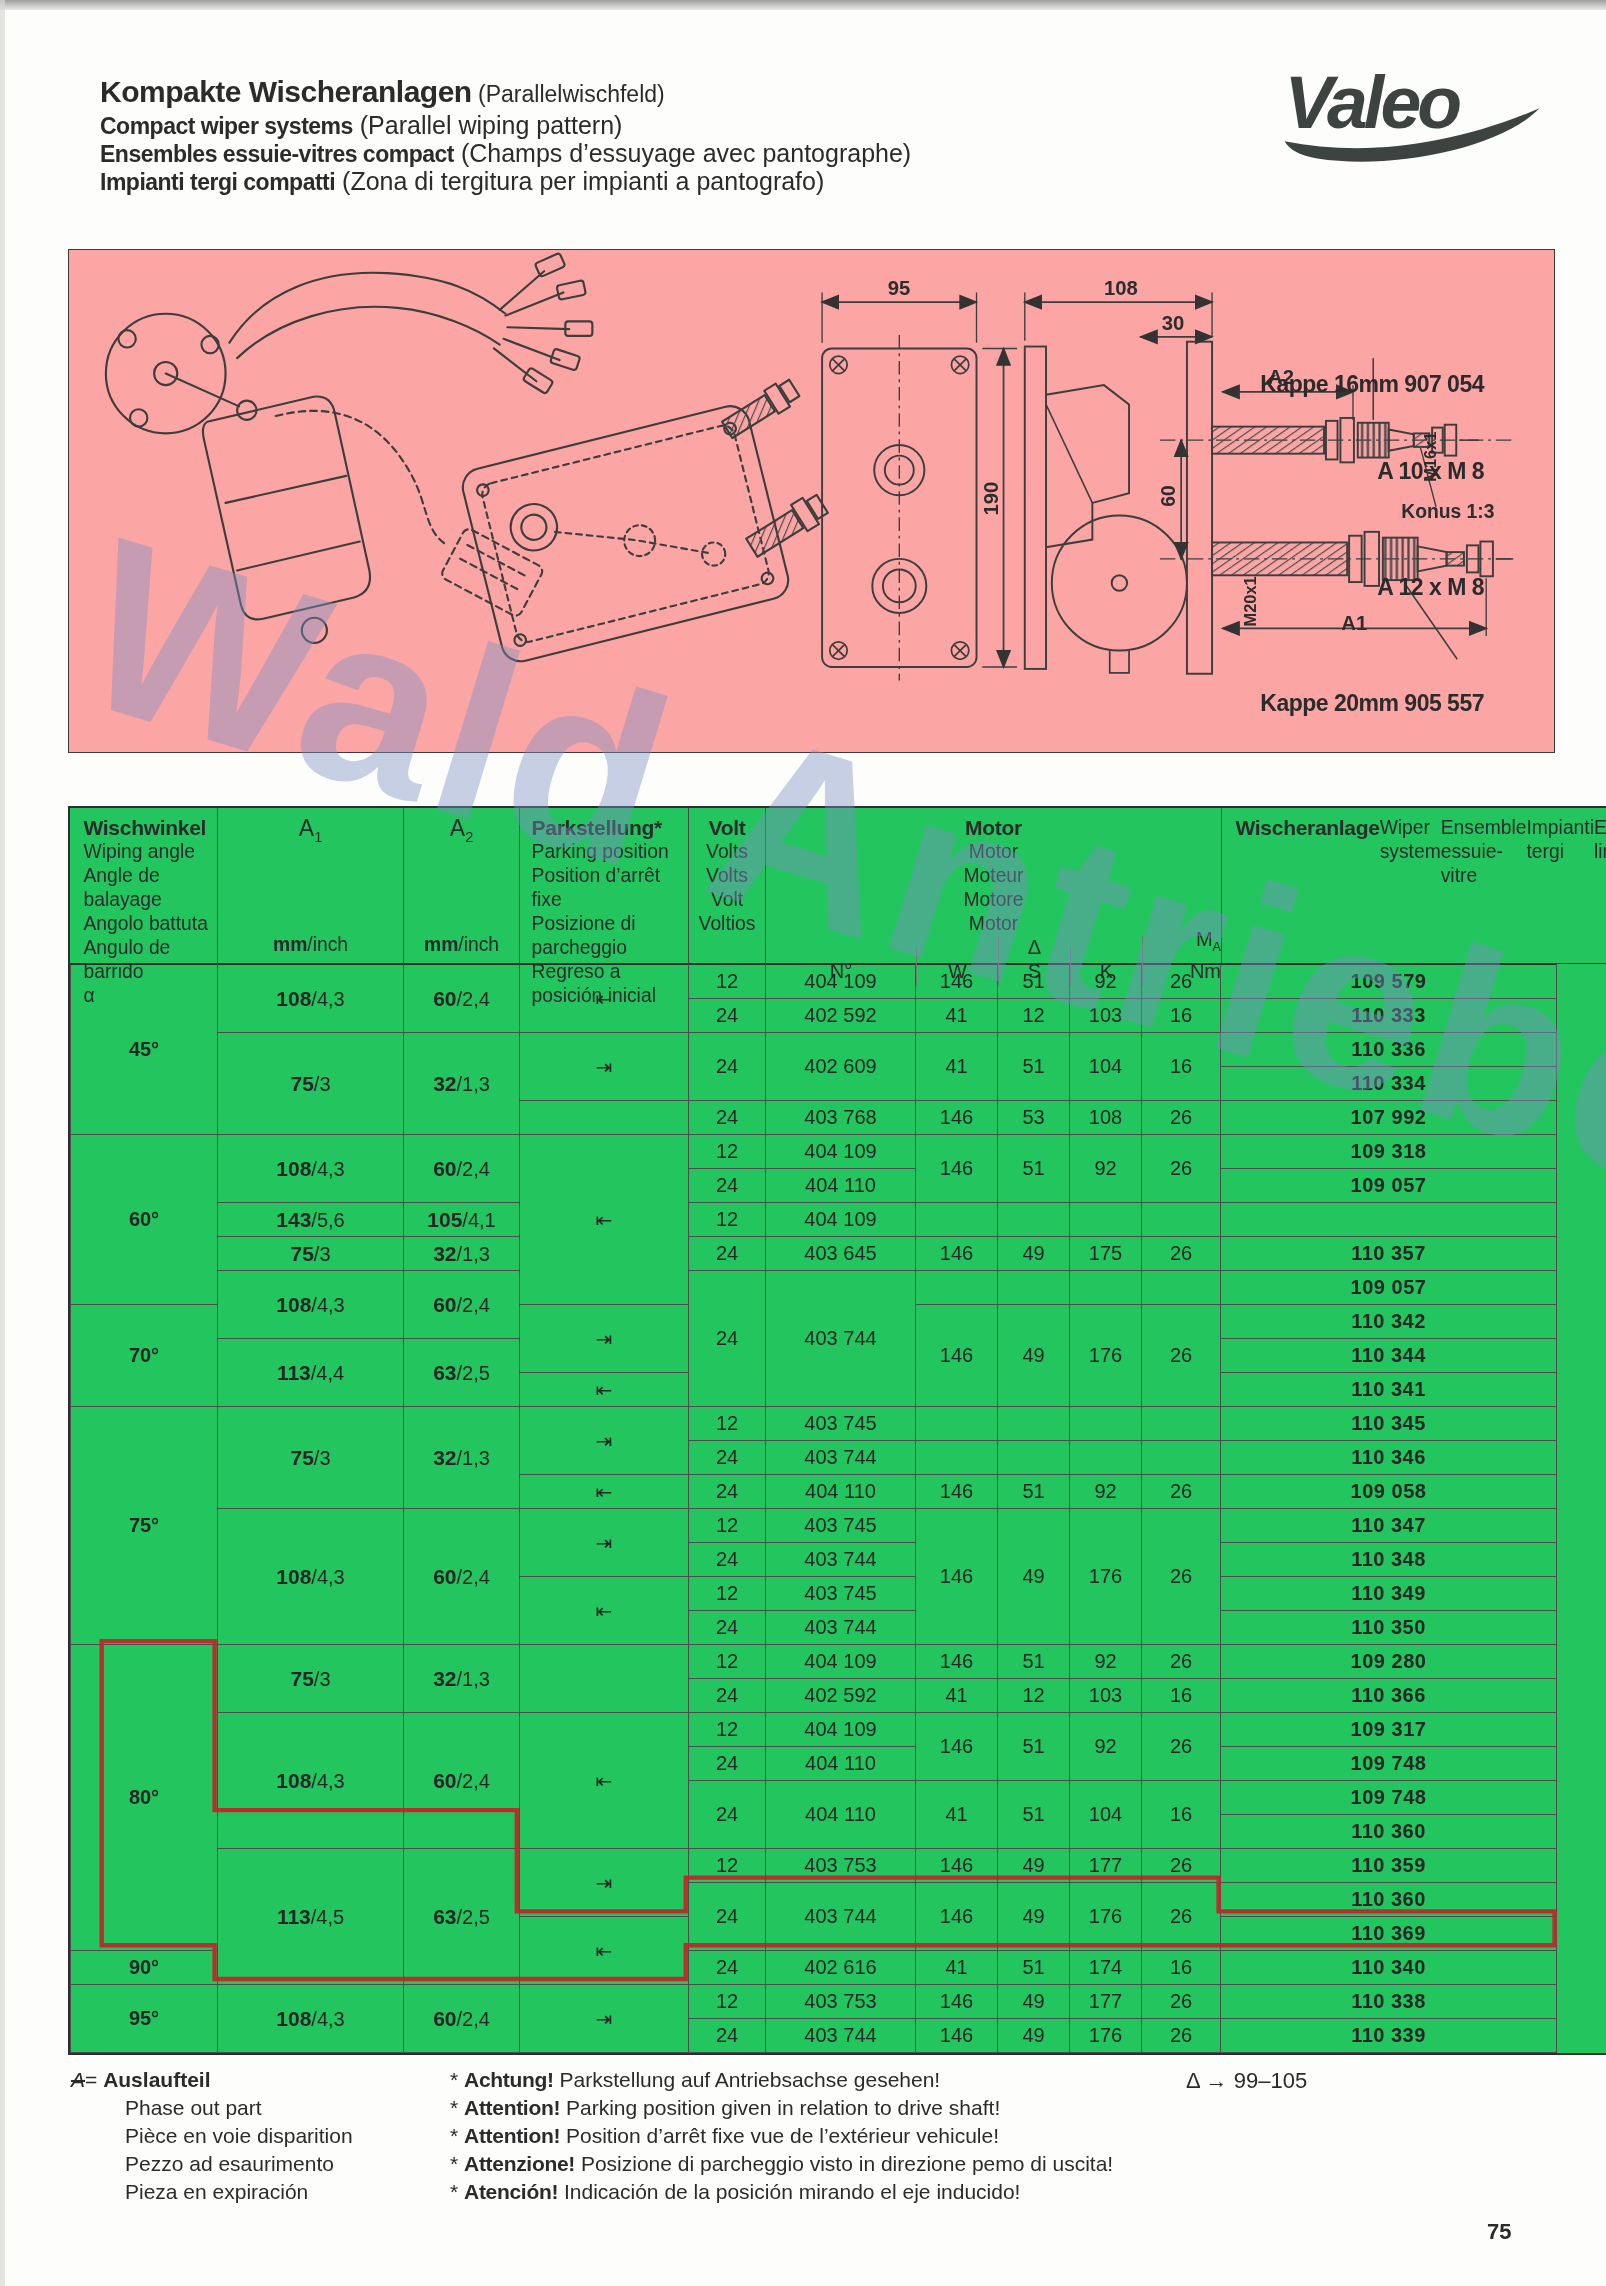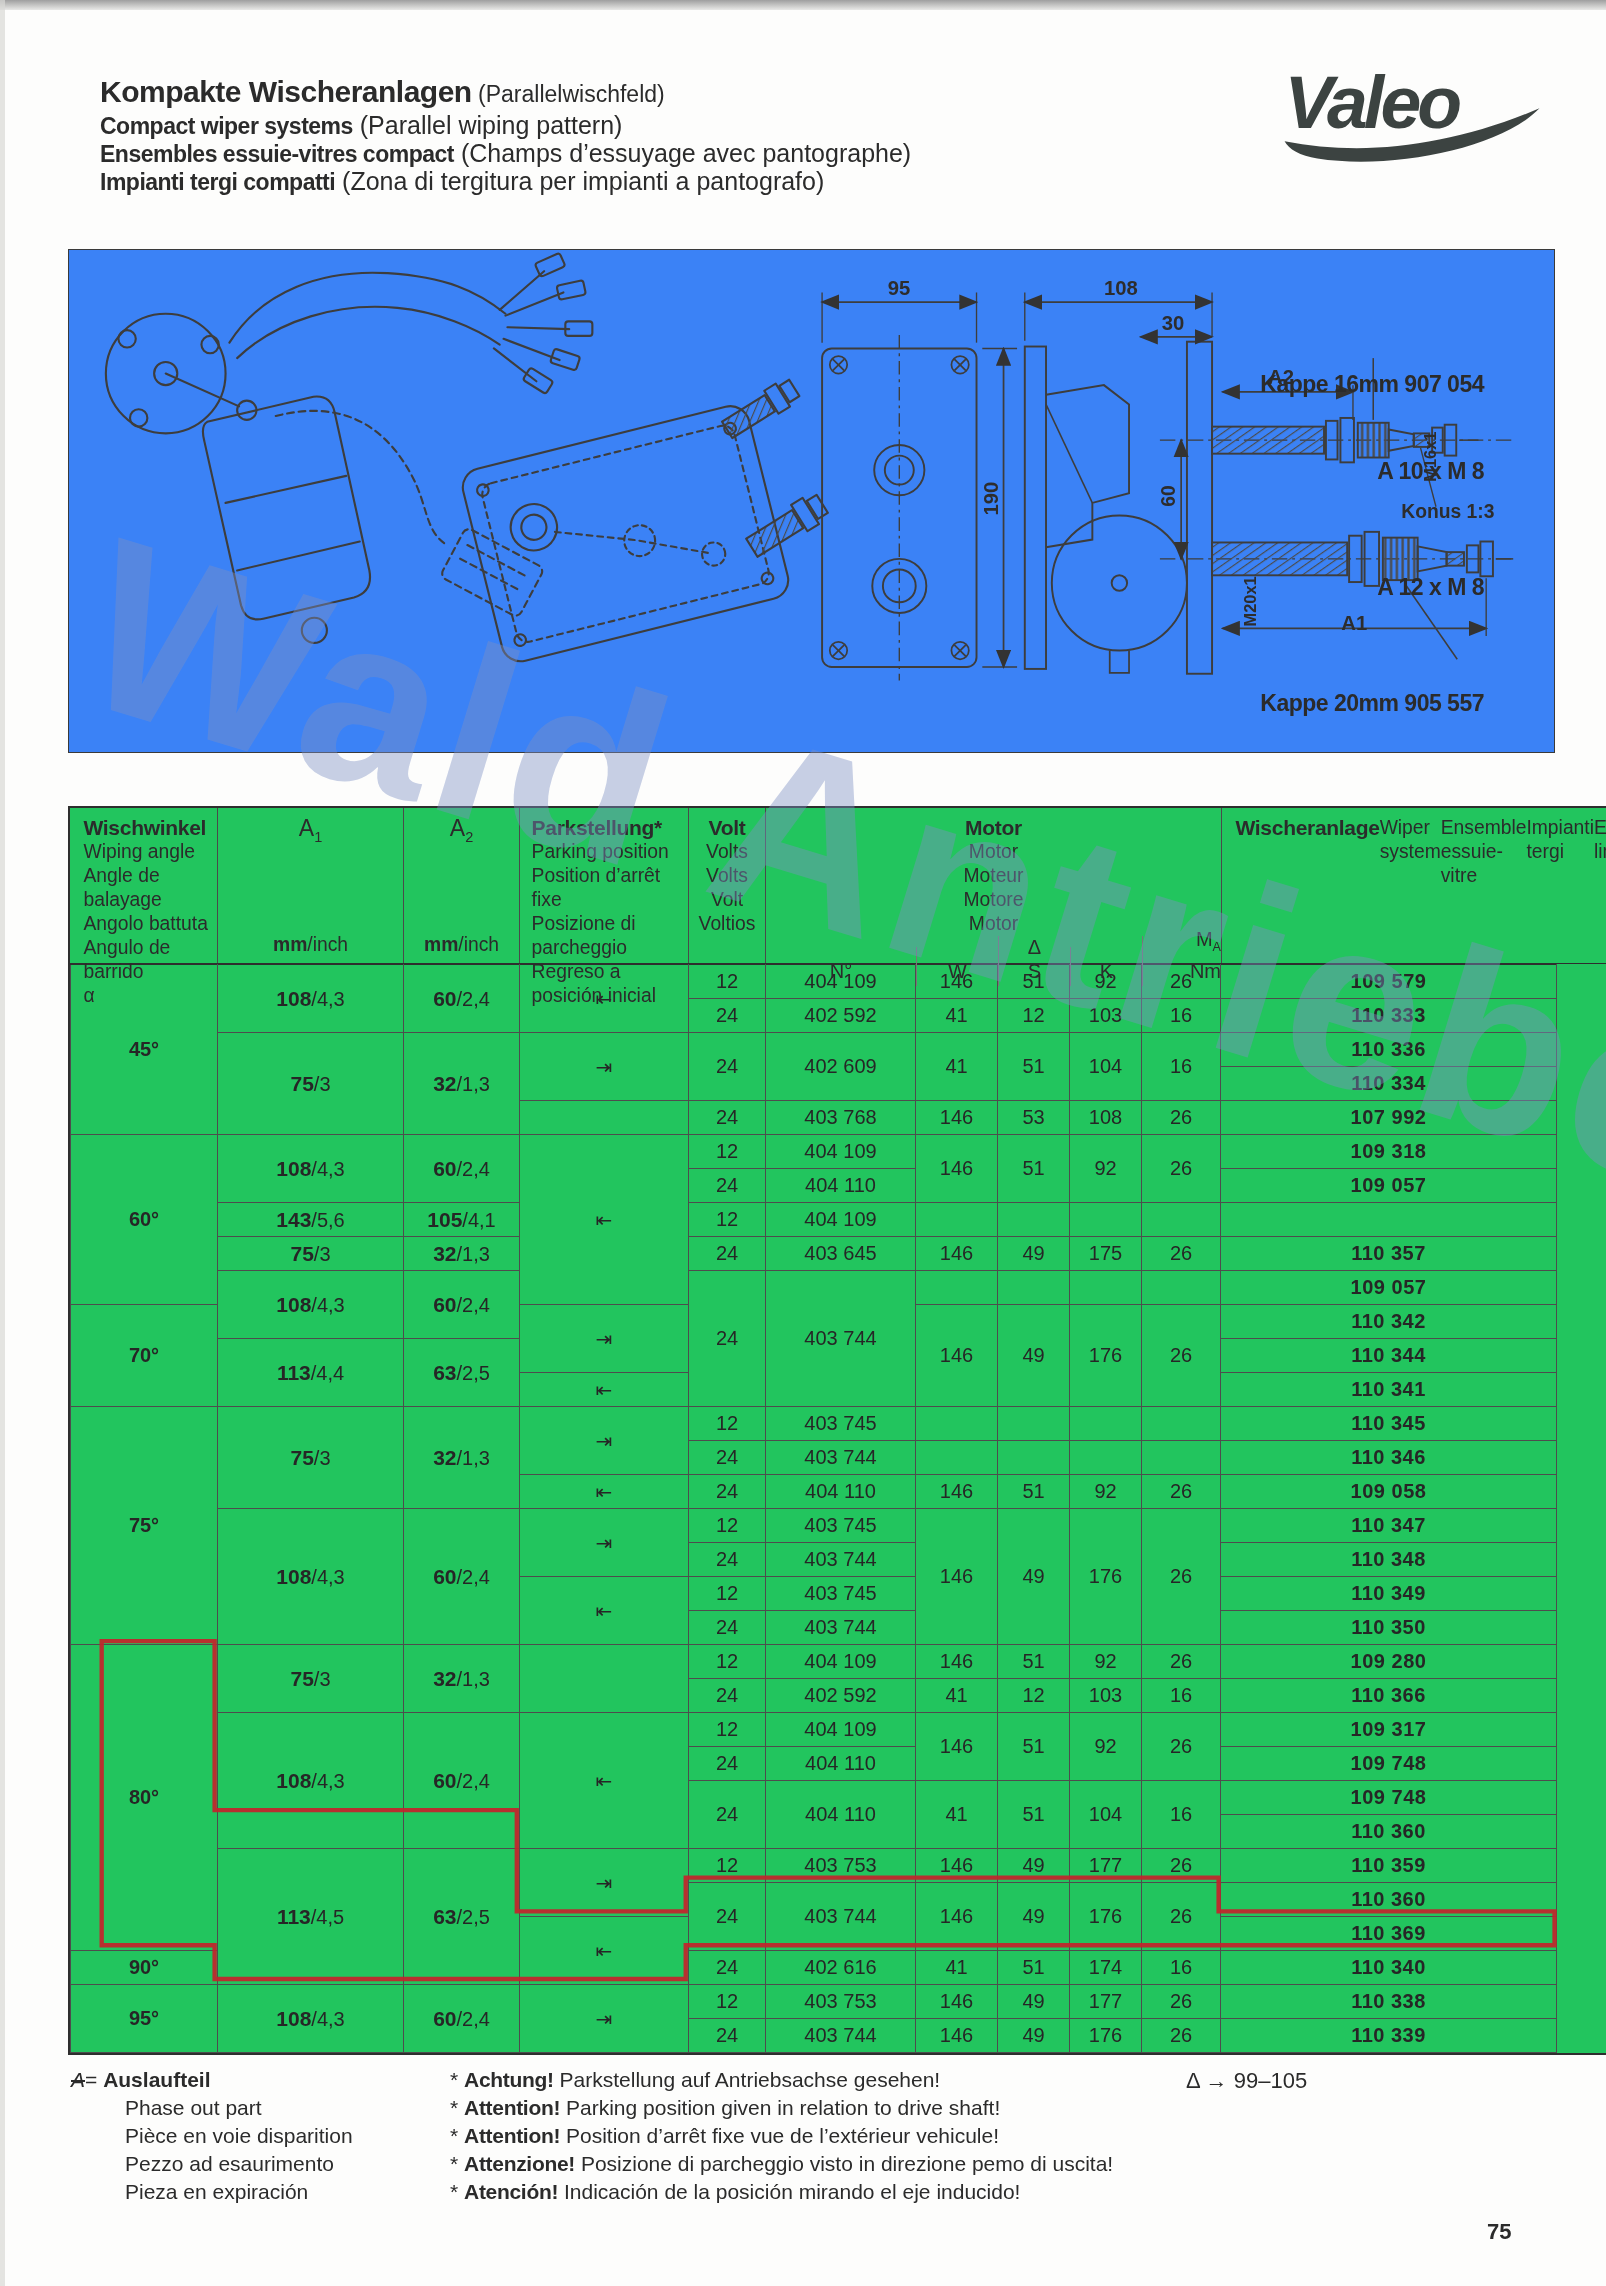--- a/index.html
+++ b/index.html
@@ -17,21 +17,21 @@
   .t-line.first { line-height:33px; }
   .t-line.first .tb { font-size:30px; }
   .t-line.first .tr { font-size:23px; }
   .t-line:not(.first) .tb { font-size:23px; }
   .t-line:not(.first) .tr { font-size:25px; }
 
   .brand { position:absolute; left:1273px; top:60px; width:280px; height:114px; }
 
   
   .draw-box { position:absolute; left:68px; top:249px; width:1487px; height:504px;
-              border:1.9px solid #3a3a3a; background:#3b82f6; }
+              border:1.9px solid #3a3a3a; background:#fca5a5; }
   .draw-svg { position:absolute; left:0; top:0; }
   .dlabel { position:absolute; right:70px; text-align:right; font-weight:bold; font-size:23px;
             letter-spacing:-0.5px; white-space:nowrap;margin-top:36px; }
   .kabelsatz { position:absolute; left:319px; top:579px; font-weight:bold; font-size:24px; letter-spacing:-0.5px; }
   .speednote { position:absolute; left:131px; top:705px; font-size:21px; }
 
   
   .tbl { position:absolute; left:68px; top:806px; width:1542px; border:2.9px solid #2e2e2e; background:#22c55e; }
   .thead { display:flex; height:156px; border-bottom:1.9px solid #2e2e2e; }
   .hcell { border-left:1px solid #4a4a4a; padding:7.7px 0 3.9px 0; position:relative; font-size:19.3px; line-height:24px; }

